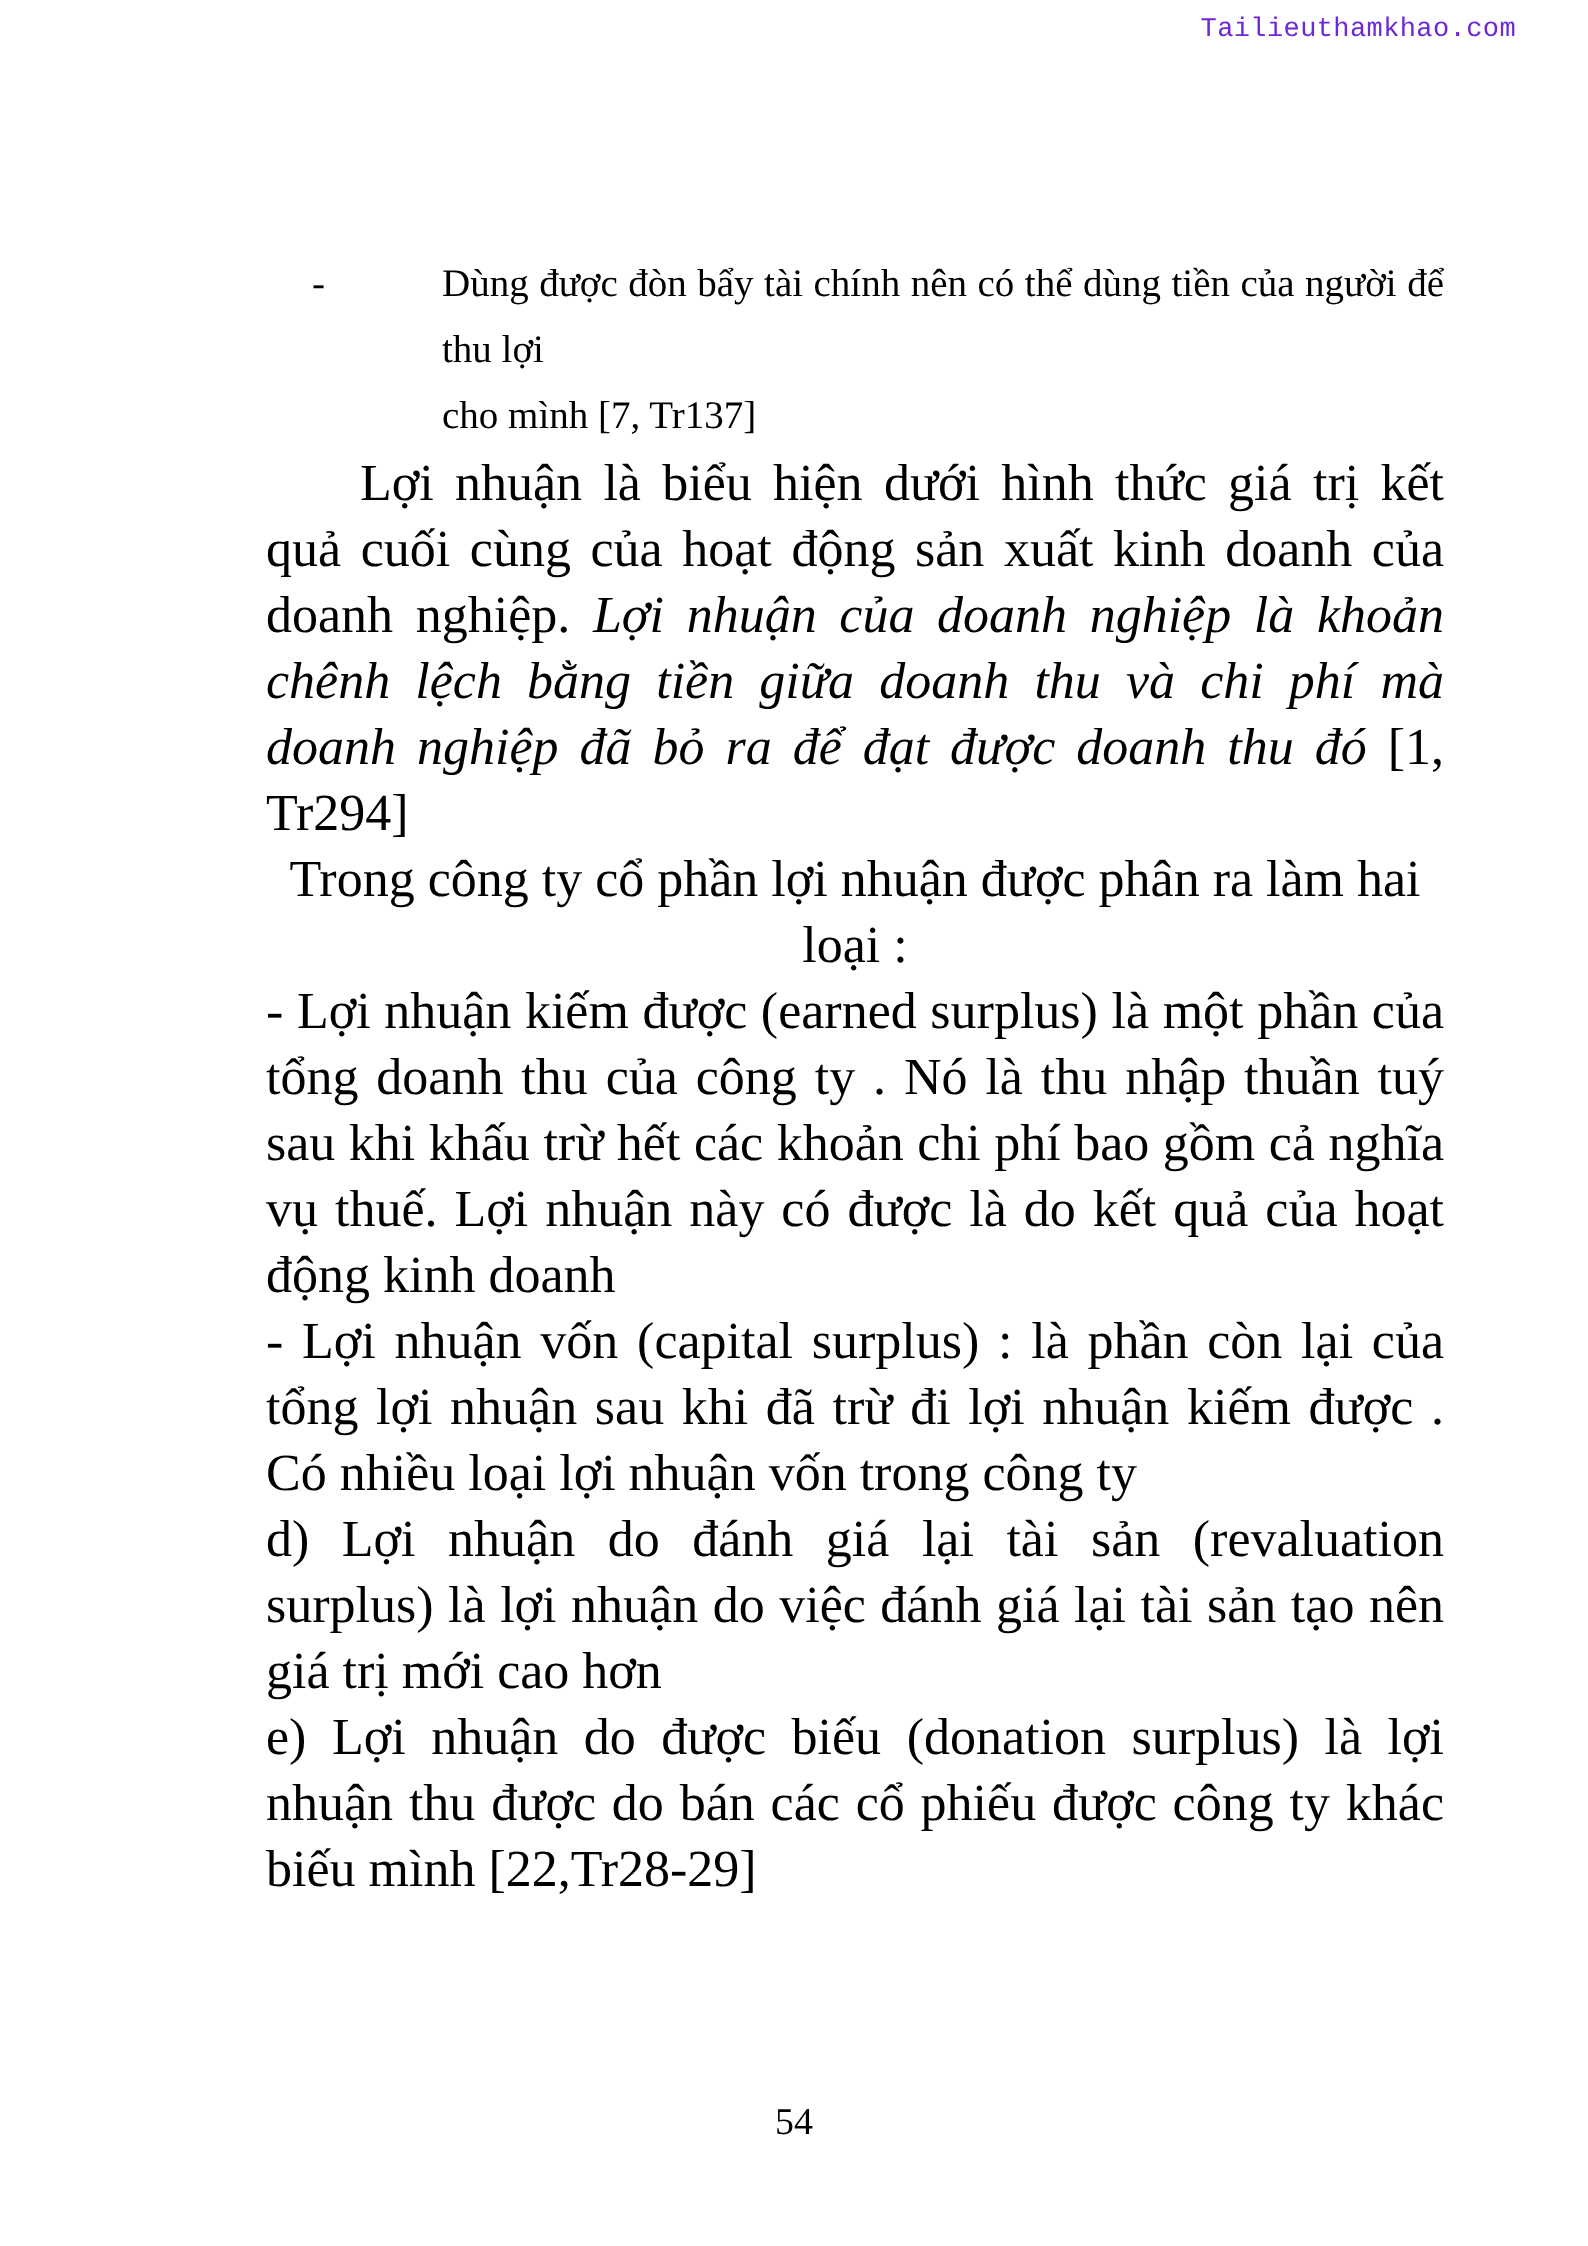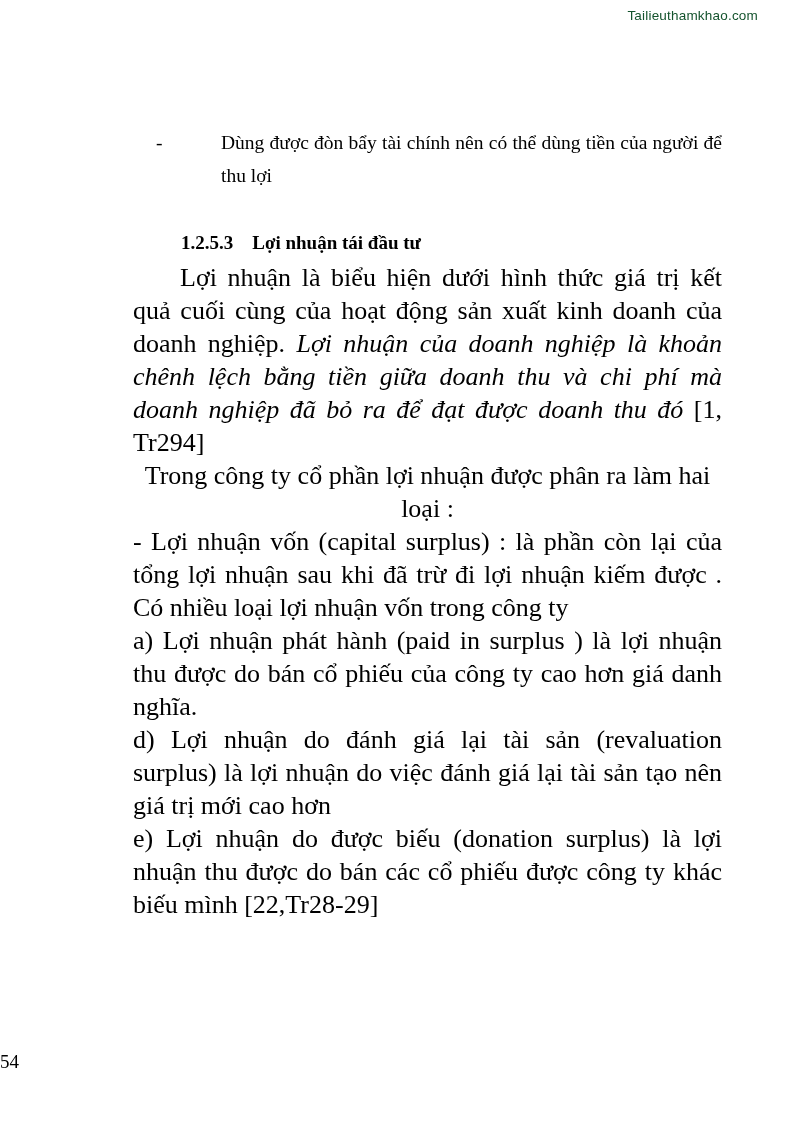--- a/index.html
+++ b/index.html
@@ -17,24 +17,24 @@
     width: 794px;
     height: 1123px;
     background: #ffffff;
     overflow: hidden;
     box-sizing: border-box;
   }
   .watermark {
     position: absolute;
     top: 8px;
     right: 36px;
-    font-family: Liberation Sans, sans-serif;
+    font-family: Liberation Mono, monospace;
     font-size: 13.5px;
     letter-spacing: 0.2px;
-    color: #14532d;
+    color: #6d28d9;
     white-space: nowrap;
     user-select: none;
   }
   .content {
     position: absolute;
     left: 133px;
     top: 126px;
     width: 589px;
   }
   .bullet-item {
@@ -86,50 +86,51 @@
     text-align: center;
   }
   .italic {
     font-style: italic;
   }
   .page-number {
     position: absolute;
     left: 0;
     right: 0;
     top: 1050px;
+    text-align: center;
     font-size: 19px;
     line-height: 24px;
   }
 </style>
 </head>
 <body>
 
 <div class="page">
 
   <div class="watermark">Tailieuthamkhao.com</div>
 
   <div class="content">
 
     <div class="bullet-item">
       <span class="bullet-mark">-</span>
       <span class="bullet-text">
         <span>Dùng được đòn bẩy tài chính nên có thể dùng tiền của người để thu lợi</span>
+        <span class="lastline">cho mình [7, Tr137]</span>
       </span>
     </div>
 
-    <div class="heading">1.2.5.3    Lợi nhuận tái đầu tư</div>
 
     <p class="body indent"><span>Lợi nhuận là biểu hiện dưới hình thức giá trị kết quả cuối cùng của hoạt động sản xuất kinh doanh của doanh nghiệp. </span><span class="italic">Lợi nhuận của doanh nghiệp là khoản chênh lệch bằng tiền giữa doanh thu và chi phí mà doanh nghiệp đã bỏ ra để đạt được doanh thu đó</span><span>  [1, Tr294]</span></p>
 
     <p class="body flush">Trong công ty cổ phần lợi nhuận được phân ra làm hai loại :</p>
 
+    <p class="body">- Lợi nhuận kiếm được (earned surplus) là một phần của tổng doanh thu của công ty . Nó là thu nhập thuần tuý sau khi khấu trừ hết các khoản chi phí bao gồm cả nghĩa vụ thuế. Lợi nhuận này có được là do kết quả của hoạt động kinh doanh</p>
 
     <p class="body">- Lợi nhuận vốn (capital surplus) : là phần còn lại của tổng lợi nhuận sau khi đã trừ đi lợi nhuận kiếm được . Có nhiều  loại lợi nhuận vốn trong công ty</p>
 
-    <p class="body">a) Lợi nhuận phát hành (paid in surplus ) là lợi nhuận thu được do bán cổ phiếu của công ty cao hơn giá danh nghĩa.</p>
 
 
 
     <p class="body">d) Lợi nhuận do đánh giá lại tài sản (revaluation surplus) là lợi nhuận do việc đánh giá lại tài sản tạo nên giá trị mới cao hơn</p>
 
     <p class="body">e) Lợi nhuận do được biếu (donation surplus) là lợi nhuận thu được do bán các cổ phiếu được công ty khác biếu mình [22,Tr28-29]</p>
 
   </div>
 
   <div class="page-number">54</div>

